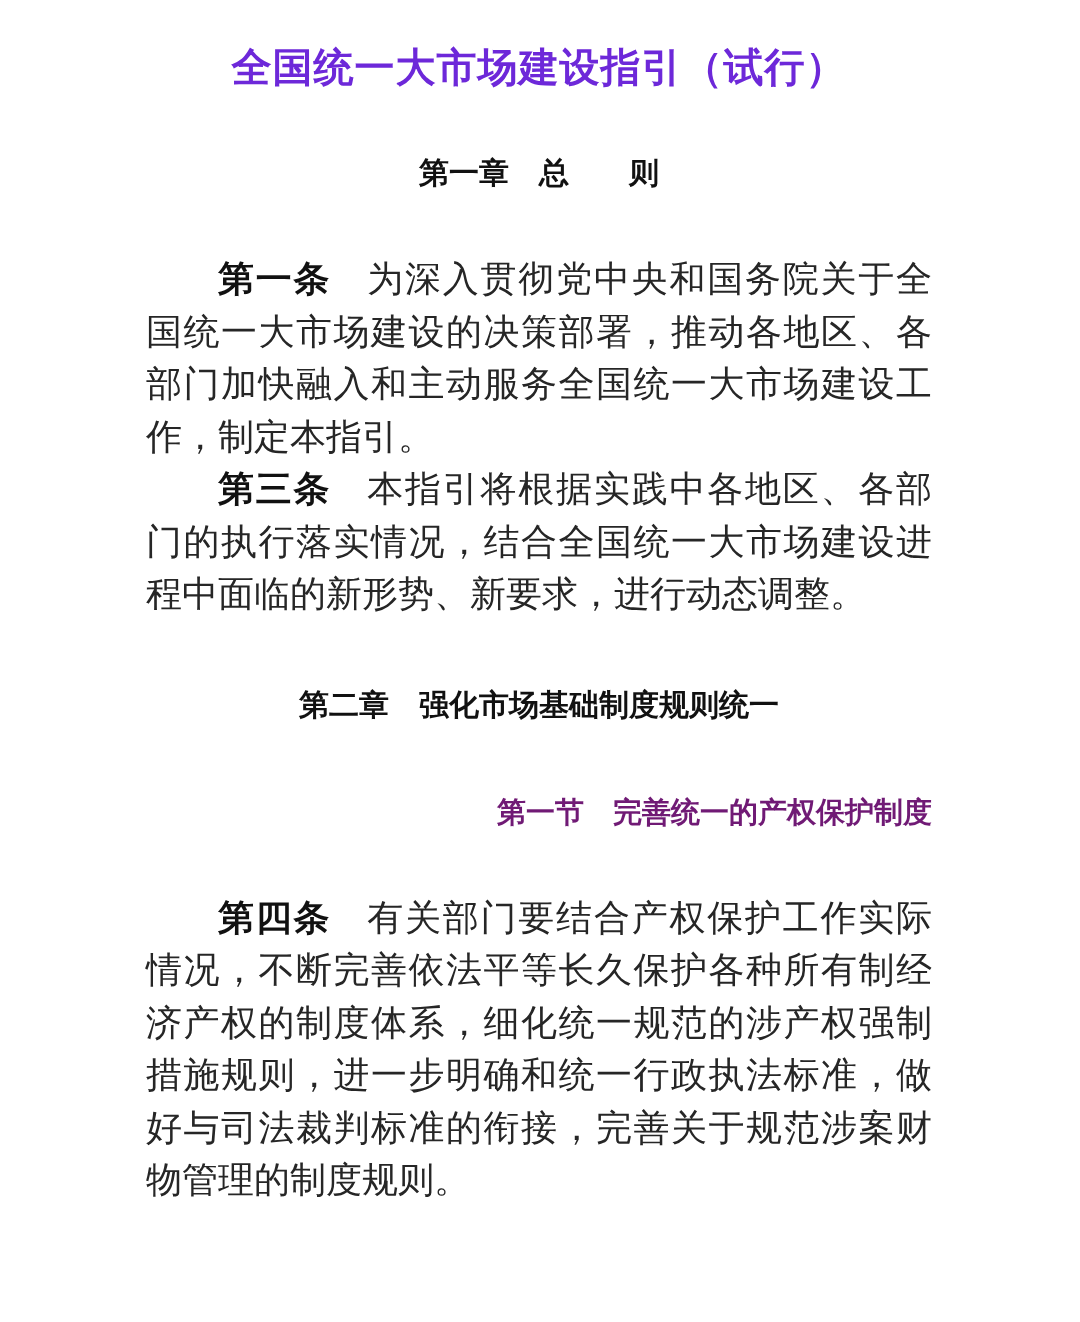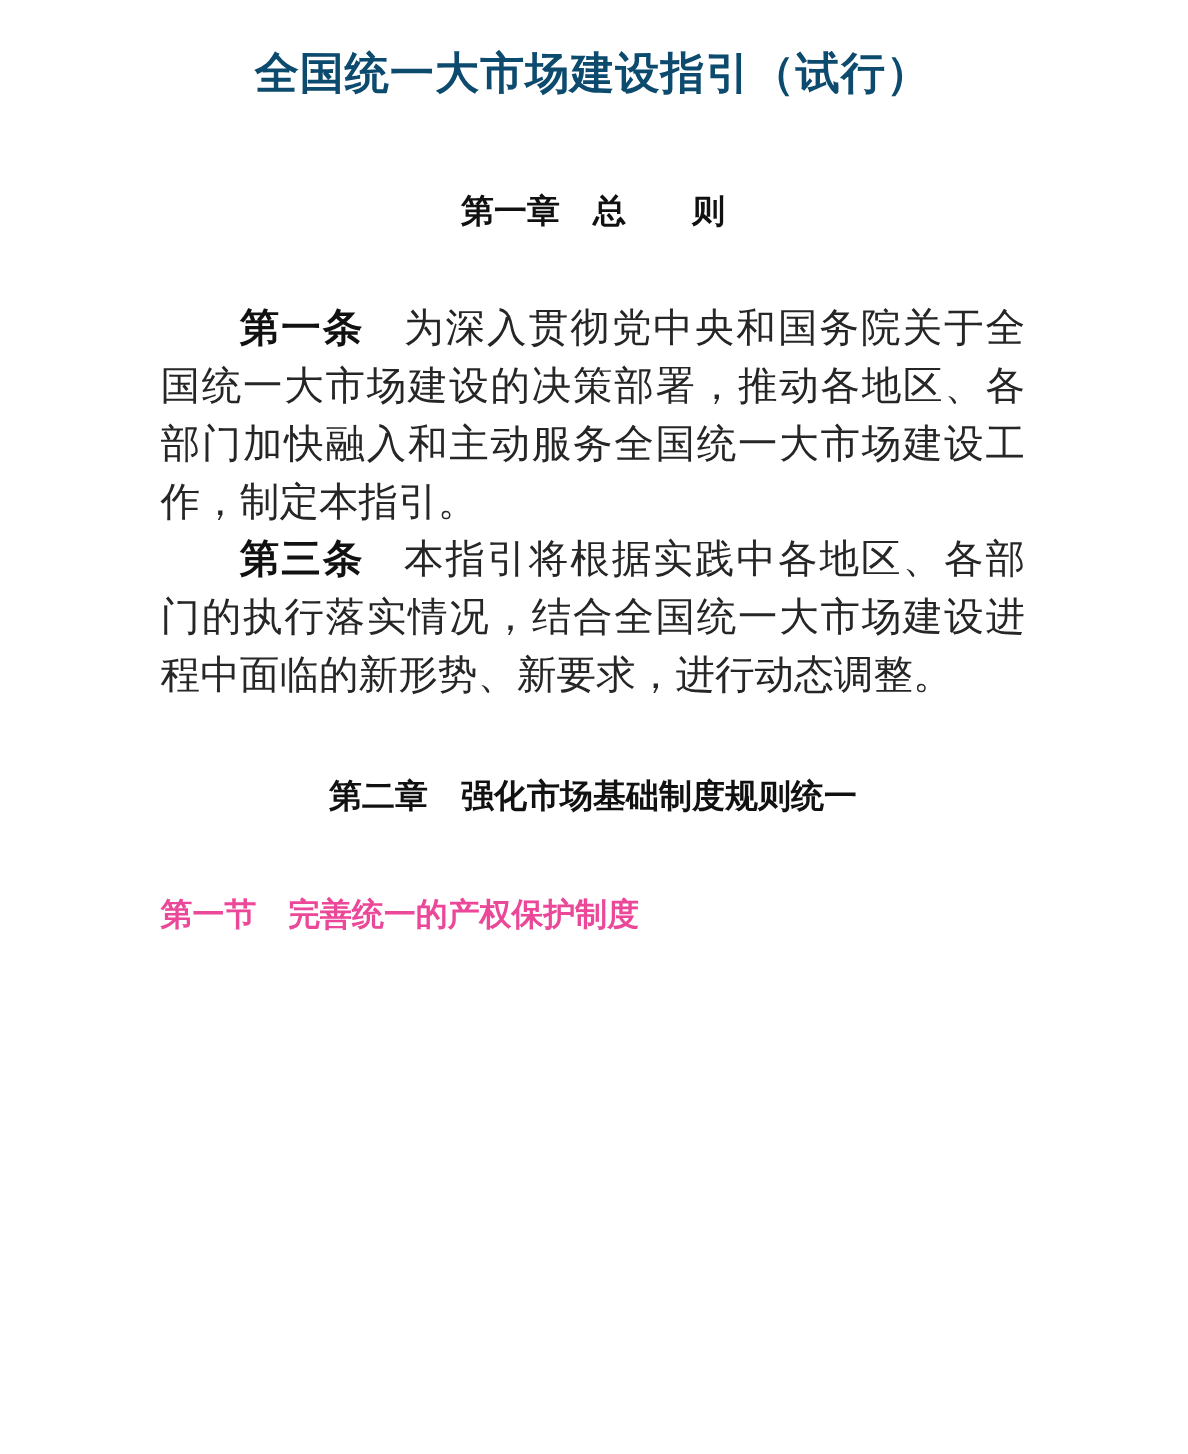--- a/index.html
+++ b/index.html
@@ -21,43 +21,43 @@
     padding: 0 148px 0 146px;
     background: #ffffff;
   }
   .doc-title {
     margin: 43px 0 0 0;
     font-family: "DejaVu Serif", serif;
     font-size: 40px;
     line-height: 48px;
     font-weight: bold;
     text-align: center;
-    color: #0c4a6e;
+    color: #6d28d9;
     letter-spacing: 1px;
   }
   .chapter-heading {
-    margin: 82px 0 0 0;
+    margin: 62px 0 0 0;
     font-family: "DejaVu Sans", sans-serif;
     font-size: 30px;
     line-height: 40px;
     font-weight: bold;
     text-align: center;
     color: #111111;
   }
   .chapter-heading.second {
     margin-top: 64px;
   }
   .section-heading {
     margin: 68px 0 0 0;
     font-family: Liberation Sans, sans-serif;
     font-size: 29px;
     line-height: 38px;
     font-weight: bold;
-    text-align: left;
-    color: #ec4899;
+    text-align: right;
+    color: #701a75;
   }
   .articles {
     margin-top: 60px;
   }
   .article {
     margin: 0;
     font-size: 36px;
     line-height: 52.5px;
     text-align: justify;
     text-indent: 2em;
@@ -88,14 +88,15 @@
 
 
     <p class="article"><span class="article-label">第三条</span><span>本指引将根据实践中各地区、各部门的执行落实情况，结合全国统一大市场建设进程中面临的新形势、新要求，进行动态调整。</span></p>
 
   </div>
 
   <h2 class="chapter-heading second">第二章　强化市场基础制度规则统一</h2>
 
   <h3 class="section-heading">第一节　完善统一的产权保护制度</h3>
 
+  <p class="article fourth"><span class="article-label">第四条</span><span>有关部门要结合产权保护工作实际情况，不断完善依法平等长久保护各种所有制经济产权的制度体系，细化统一规范的涉产权强制措施规则，进一步明确和统一行政执法标准，做好与司法裁判标准的衔接，完善关于规范涉案财物管理的制度规则。</span></p>
 
 </div>
 
 </body></html>

